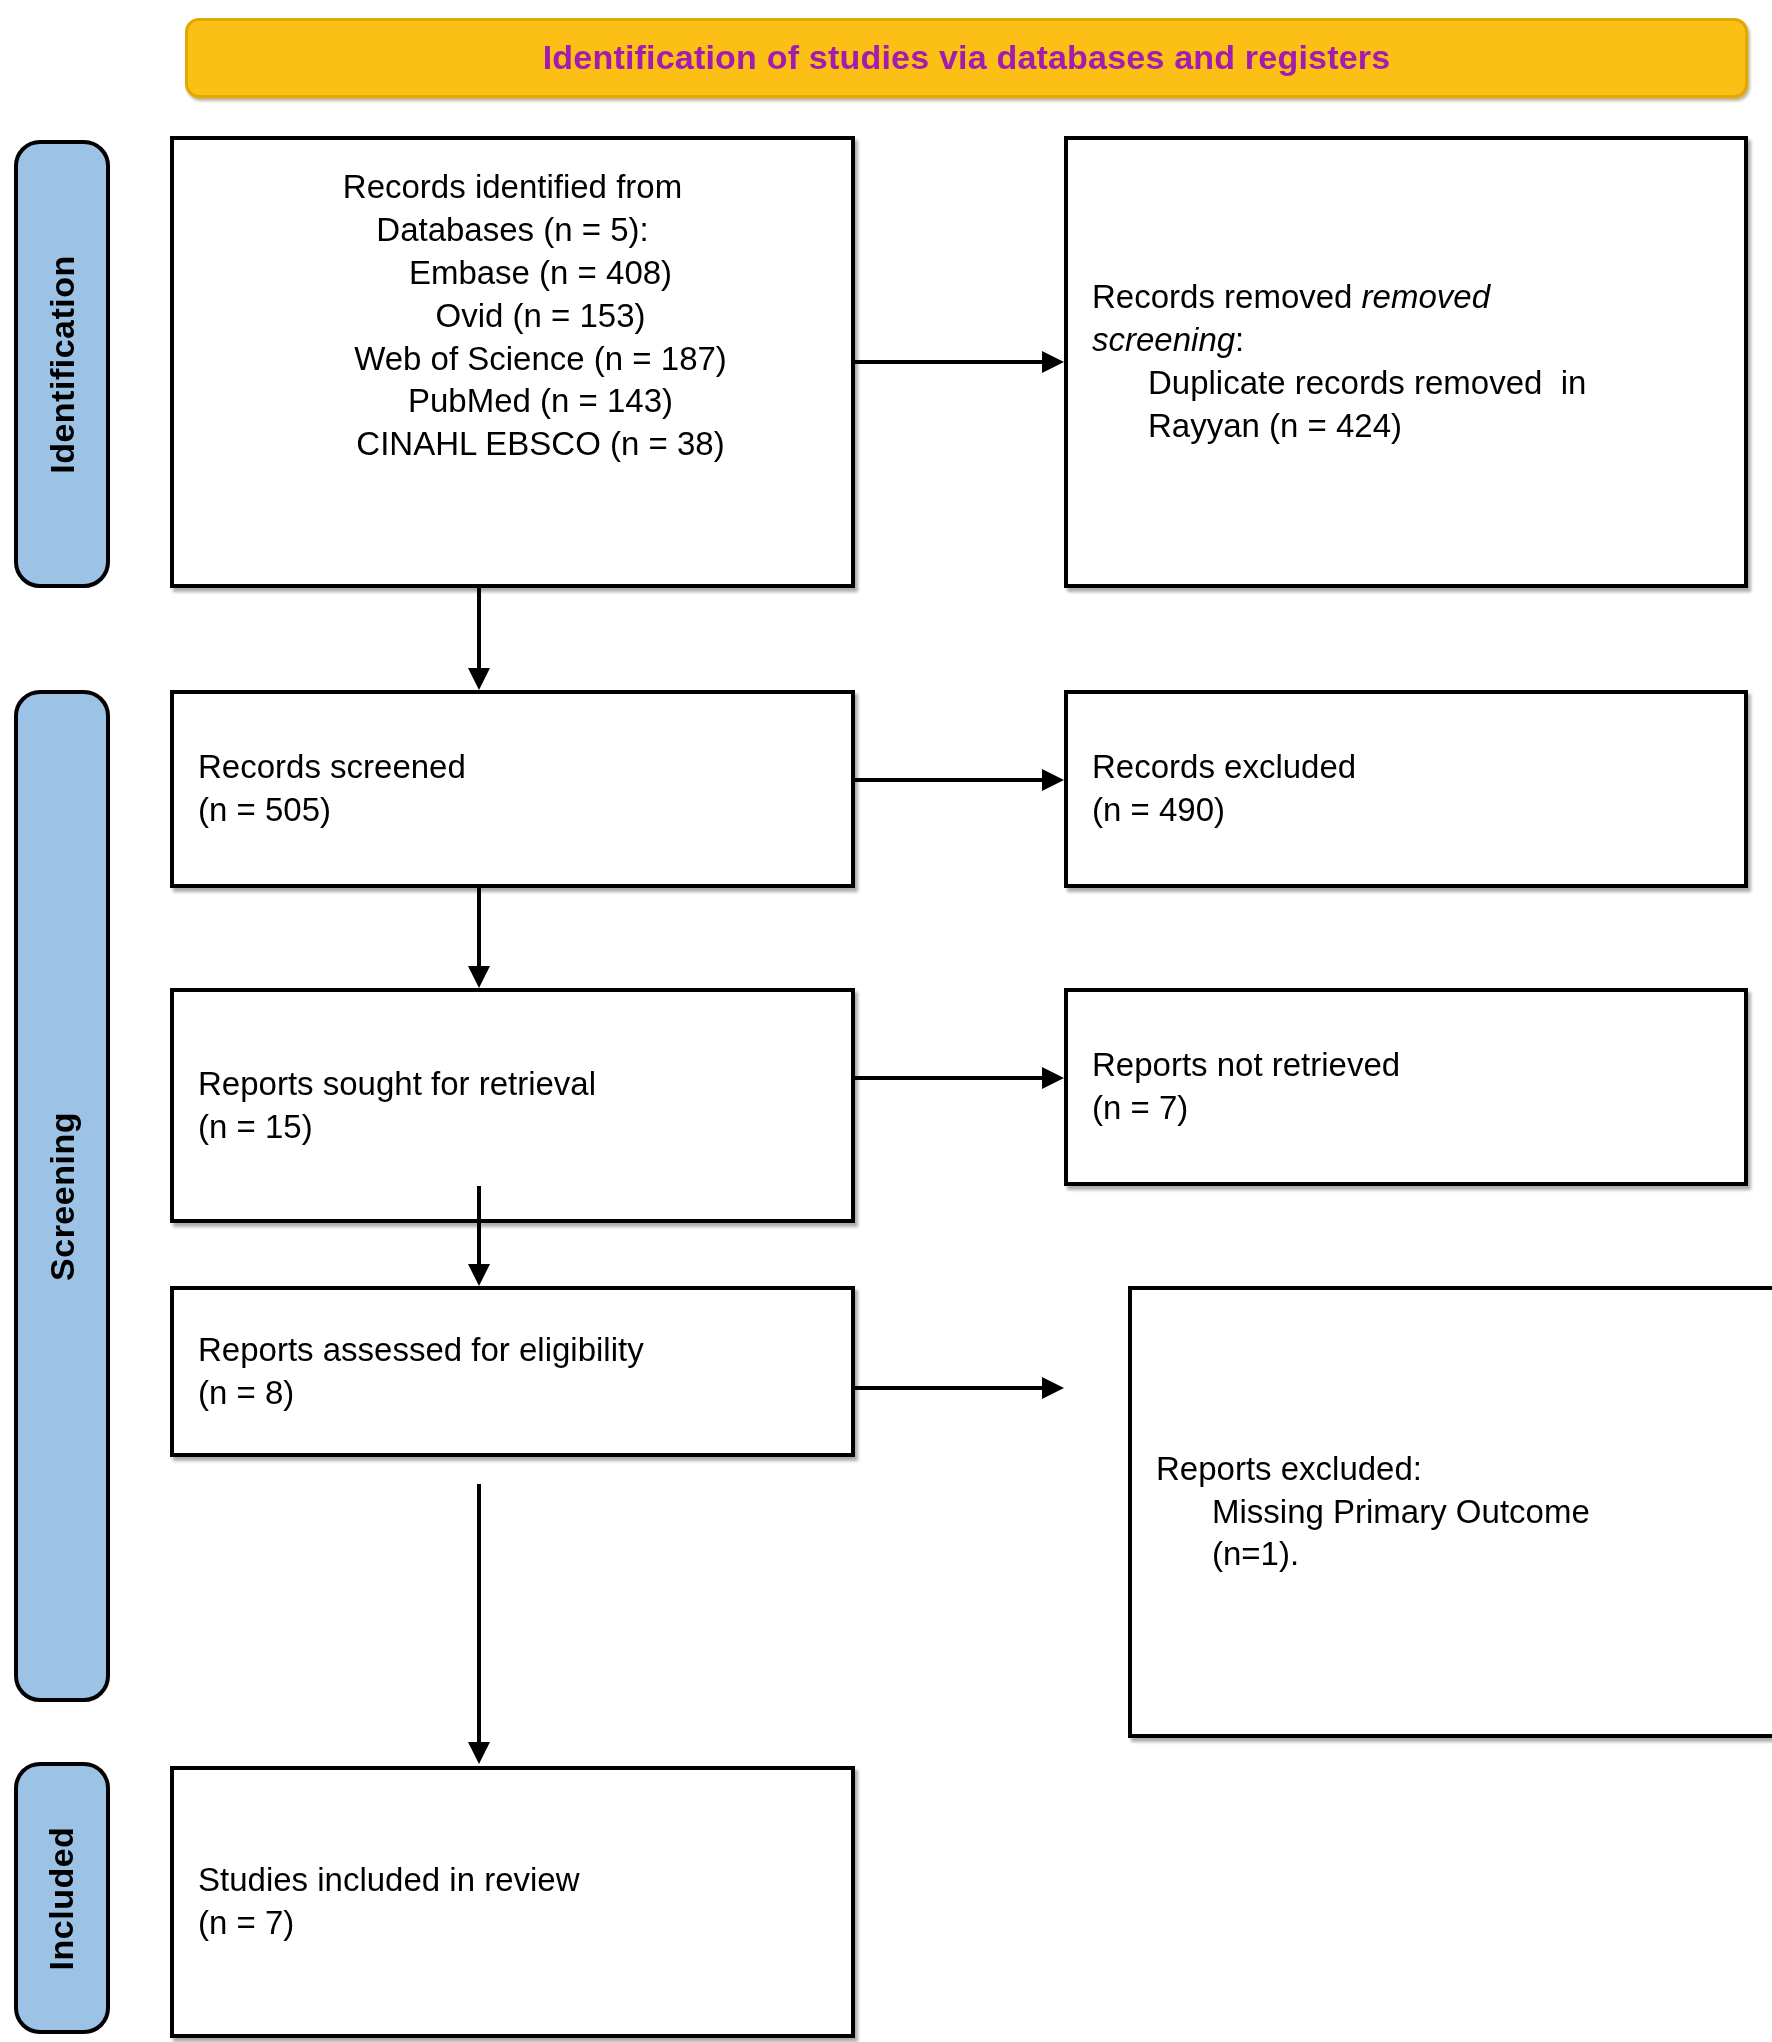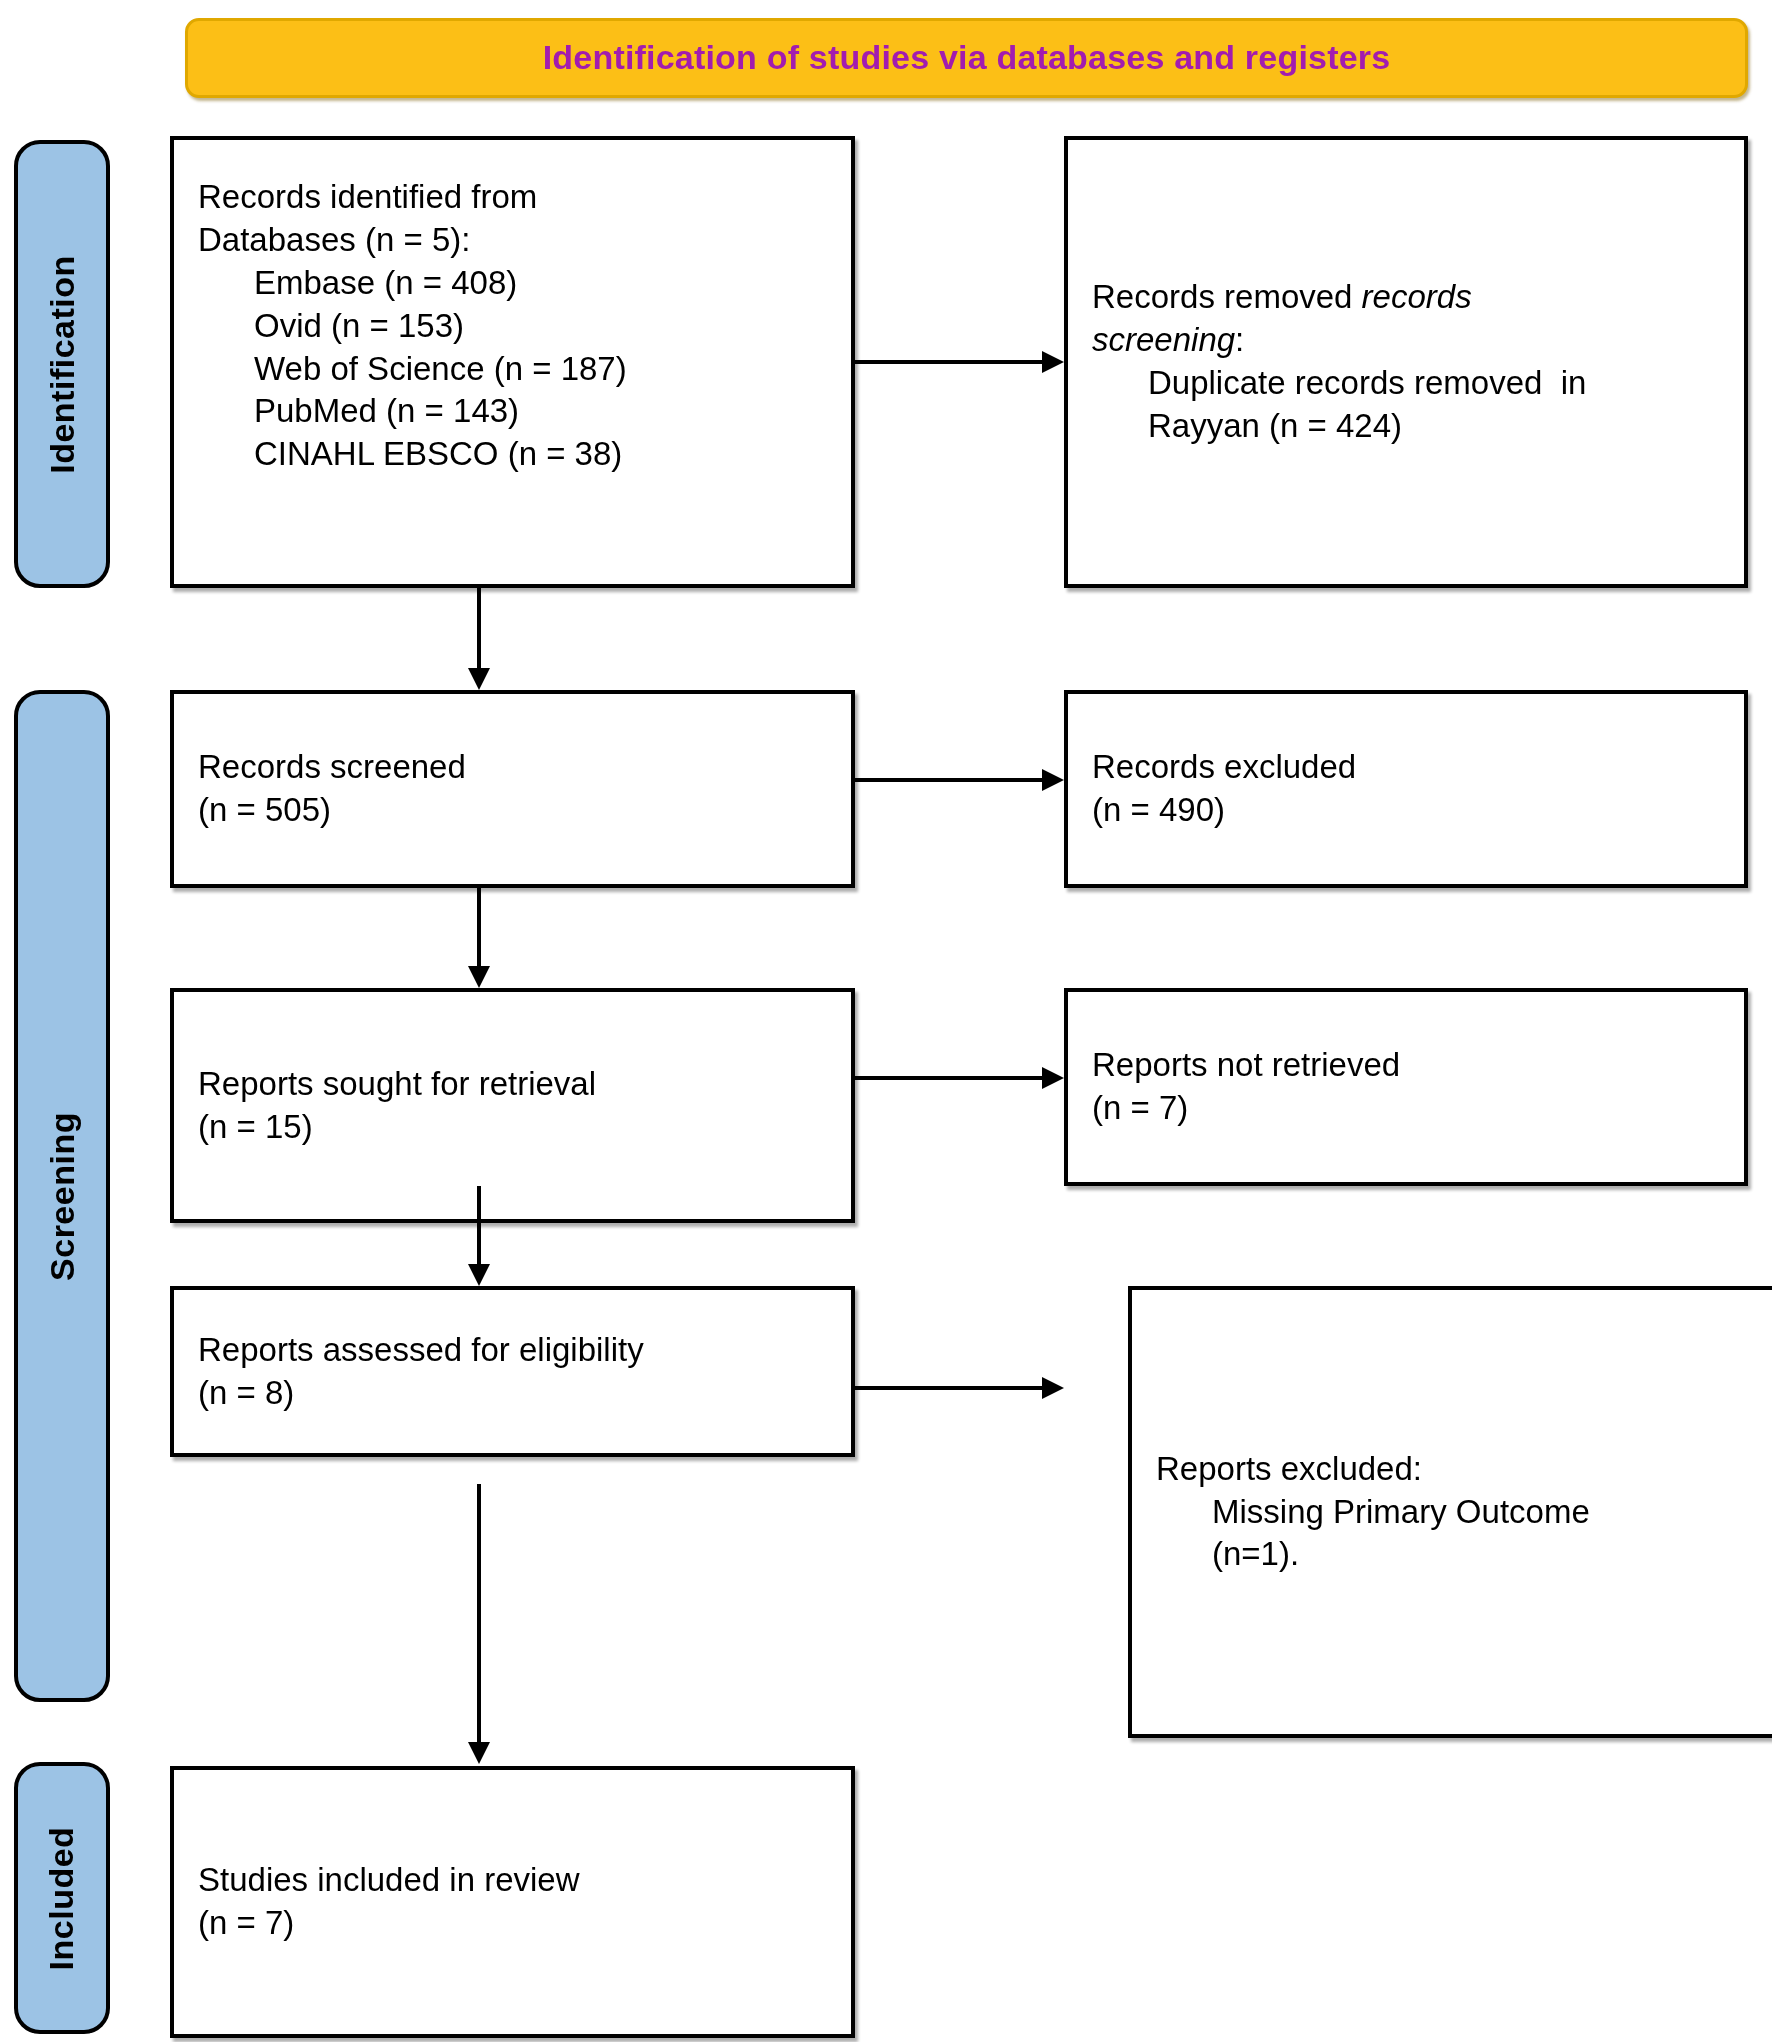--- a/index.html
+++ b/index.html
@@ -68,21 +68,21 @@
   #box-assessed          {left:170px;top:1286px;width:685px;height:171px;}
   #box-included          {left:170px;top:1766px;width:685px;height:272px;}
 
   
   #box-removed           {left:1064px;top:136px;width:684px;height:452px;}
   #box-excluded-records  {left:1064px;top:690px;width:684px;height:198px;}
   #box-not-retrieved     {left:1064px;top:988px;width:684px;height:198px;}
   #box-reports-excluded  {left:1128px;top:1286px;width:684px;height:452px;}
 
   
-  #box-identified  {justify-content:flex-start;padding-top:36px;}
+  #box-identified  {justify-content:flex-start;padding-top:26px;align-items:center;}
   #box-removed     {justify-content:center;}
   #box-reports-excluded{justify-content:center;}
 
   
   .arrow{position:absolute;}
   .arrow .shaft{position:absolute;background:#000;}
   .arrow .head{position:absolute;width:0;height:0;}
 
   
   .v-arrow .shaft{width:4px;left:0;top:0;}
@@ -145,21 +145,21 @@
     <div class="line">Records identified from</div>
     <div class="line">Databases (n = 5):</div>
     <div class="line indent">Embase (n = 408)</div>
     <div class="line indent">Ovid (n = 153)</div>
     <div class="line indent">Web of Science (n = 187)</div>
     <div class="line indent">PubMed (n = 143)</div>
     <div class="line indent">CINAHL EBSCO (n = 38)</div>
   </div>
 
   <div class="fbox" id="box-removed">
-    <div class="line"><span>Records removed </span><span class="ital">records</span></div>
+    <div class="line"><span>Records removed </span><span class="ital">removed</span></div>
     <div class="line"><span class="ital">screening</span><span>:</span></div>
     <div class="line indent">Duplicate records removed  in</div>
     <div class="line indent">Rayyan (n = 424)</div>
   </div>
 
   <div class="fbox" id="box-screened">
     <div class="line">Records screened</div>
     <div class="line">(n = 505)</div>
   </div>
 

